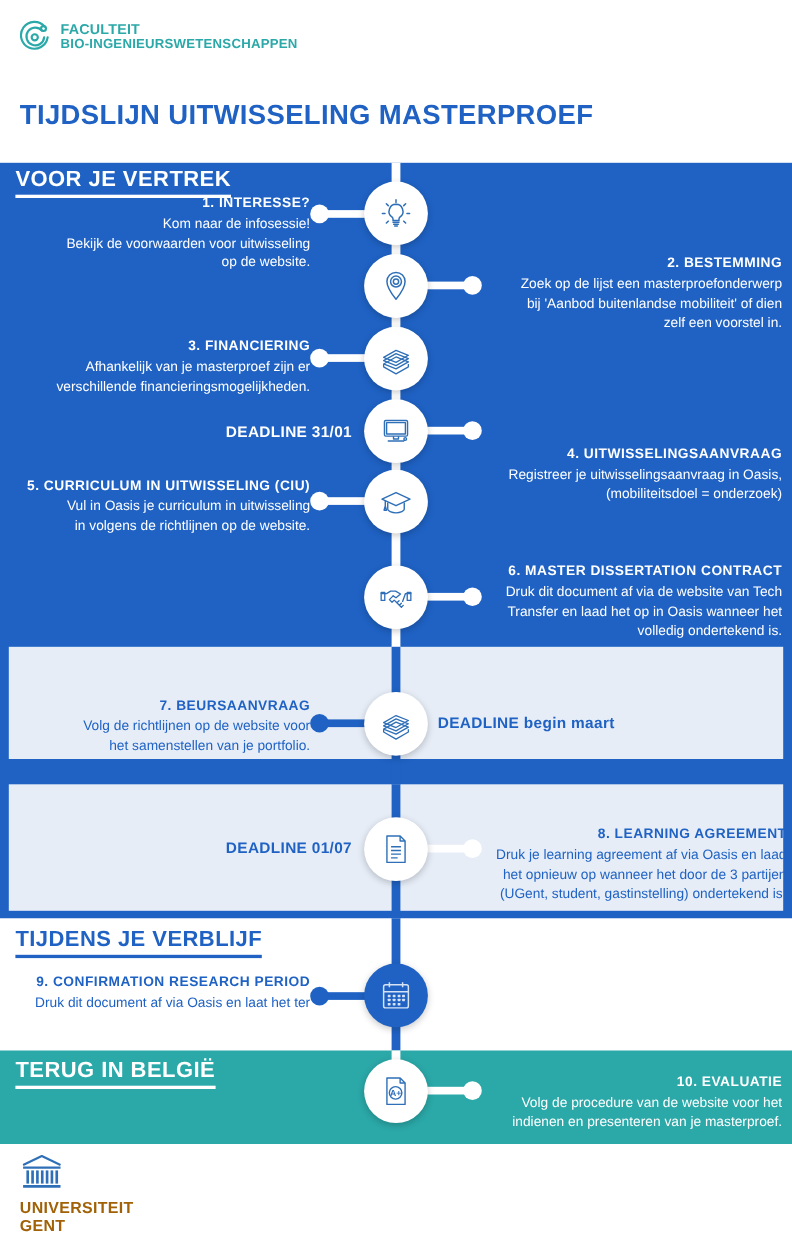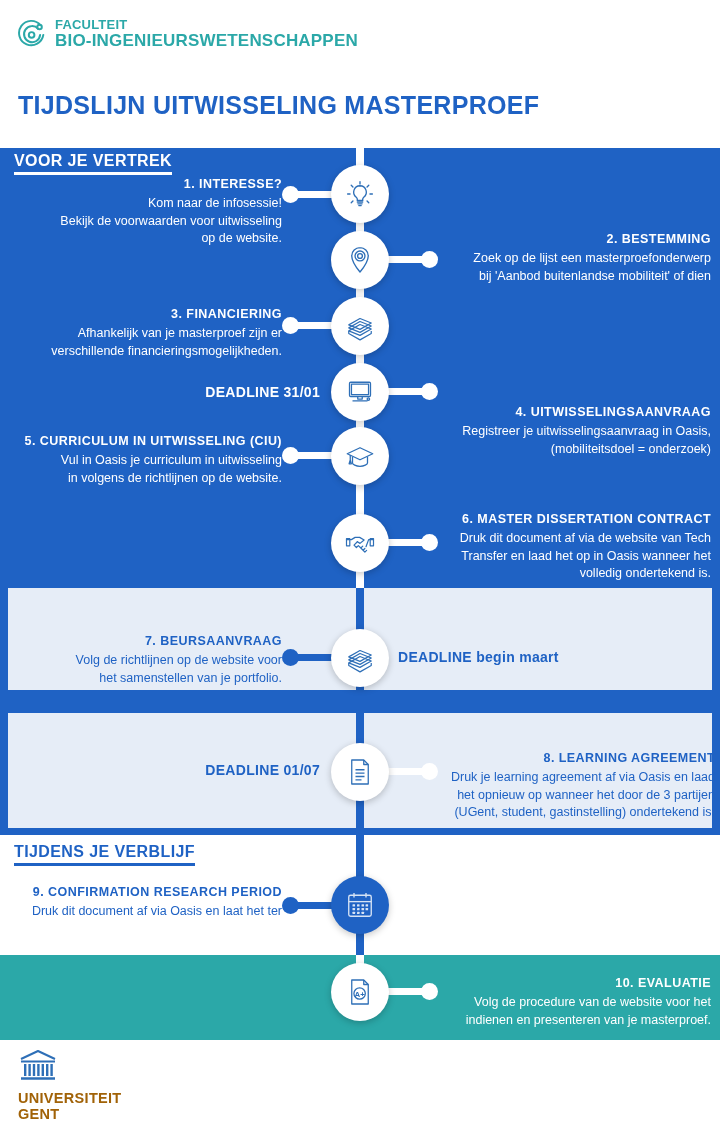--- a/index.html
+++ b/index.html
@@ -11,38 +11,38 @@
     overflow:hidden;
   }
   .page { position:relative; width:720px; height:1134px; background:#fff; }
 
   
   .header { position:absolute; left:0; top:0; width:720px; height:148px; background:#fff; }
   .fac-logo { position:absolute; left:18px; top:18px; display:flex; align-items:center; gap:7px; }
   .fac-logo .mark { width:30px; height:30px; flex:0 0 30px; }
   .fac-logo .txt { line-height:1.05; color:#2BA8A8; font-weight:bold; letter-spacing:.2px; }
   .fac-logo .txt .l1 { font-size:13px; display:block; }
-  .fac-logo .txt .l2 { font-size:17px; display:block; }
+  .fac-logo .txt .l2 { font-size:12px; display:block; }
 
   .title { position:absolute; left:18px; top:62px; width:680px; color:#1F62C4;
            font-size:25px; font-weight:bold; line-height:1.32; letter-spacing:.3px; }
   .title span { display:block; text-transform:uppercase;margin-top:27px; }
 
   
   .band { position:absolute; left:0; width:720px; }
   .band-blue  { background:#1F62C4; }
   .band-teal  { background:#2BA8A8; }
   .band-white { background:#ffffff; }
 
   
   .spine { position:absolute; left:356px; width:8px; background:#ffffff; }
   .spine-blue { background:#1F62C4; }
 
   
-  .sec-head { position:absolute; color:#ffffff; font-size:16px; font-weight:bold;
+  .sec-head { position:absolute; color:#ffffff; font-size:20px; font-weight:bold;
               letter-spacing:.4px; text-transform:uppercase;
               border-bottom:3px solid #ffffff; padding-bottom:2px; }
 
   
   .node { position:absolute; width:58px; height:58px; border-radius:50%;
           background:#ffffff; display:flex; align-items:center; justify-content:center;
           box-shadow:0 2px 7px rgba(0,0,0,.22); z-index:6; }
   .node.filled { background:#1F62C4; }
   .node svg { width:36px; height:36px; display:block; }
 
@@ -144,20 +144,21 @@
         <path d="M24 7.5c-6.1 0-11 4.9-11 11 0 8 11 21.5 11 21.5s11-13.5 11-21.5c0-6.1-4.9-11-11-11z"></path>
         <circle cx="24" cy="18.6" r="6.6"></circle>
         <circle cx="24" cy="18.6" r="3.2"></circle>
       </g>
     </svg>
   </div>
   <div class="txtblk on-blue ta-left" style="left:449px; top:231px; width:262px;">
     <span class="hd">2. BESTEMMING</span>
     <span class="bd">Zoek op de lijst een masterproefonderwerp</span>
     <span class="bd">bij 'Aanbod buitenlandse mobiliteit' of dien</span>
+    <span class="bd">zelf een voorstel in.</span>
   </div>
 
   <div class="conn" style="left:289px; top:322px; width:70px;"></div>
   <div class="dot" style="left:282px; top:317px;"></div>
   <div class="node" style="left:331px; top:297px;">
     <svg viewBox="0 0 48 48" xmlns="http://www.w3.org/2000/svg">
       <g fill="none" stroke="#2E6FB7" stroke-width="1.6" stroke-linejoin="round">
         <path d="M9 22.5 24 14l15 6-15 8.5z"></path>
         <path d="M9 26.5 24 18l15 6-15 8.5z"></path>
         <path d="M9 30.5 24 22l15 6-15 8.5z"></path>
@@ -300,20 +301,21 @@
     </svg>
   </div>
   <div class="txtblk on-light ta-right" style="left:18px; top:884px; width:264px;">
     <span class="hd">9. CONFIRMATION RESEARCH PERIOD</span>
     <span class="bd">Druk dit document af via Oasis en laat het ter</span>
   </div>
 
   <div class="band band-teal" style="top:955px; height:85px;"></div>
   <div class="spine" style="top:955px; height:38px;"></div>
 
+  <div class="sec-head" style="left:14px; top:962px;">TERUG IN BELGIË</div>
 
   <div class="conn" style="left:361px; top:988px; width:70px;"></div>
   <div class="dot" style="left:421px; top:983px;"></div>
   <div class="node" style="left:331px; top:963px;">
     <svg viewBox="0 0 48 48" xmlns="http://www.w3.org/2000/svg">
       <g fill="none" stroke="#2E6FB7" stroke-width="1.7" stroke-linejoin="round">
         <path d="M13 8h16l6 6v26H13z"></path>
         <path d="M29 8v6h6"></path>
         <circle cx="23.5" cy="26" r="7.6"></circle>
       </g>

